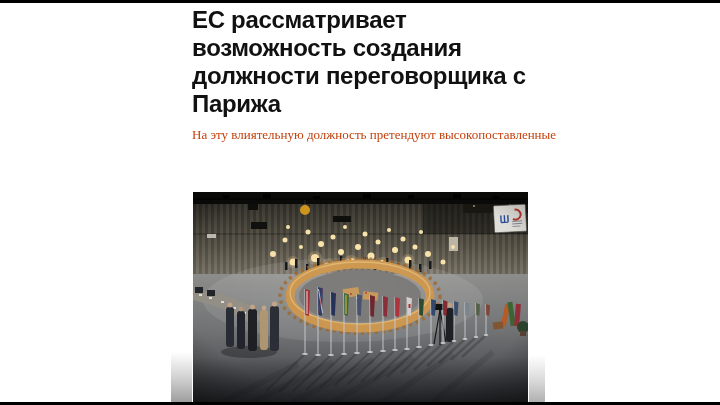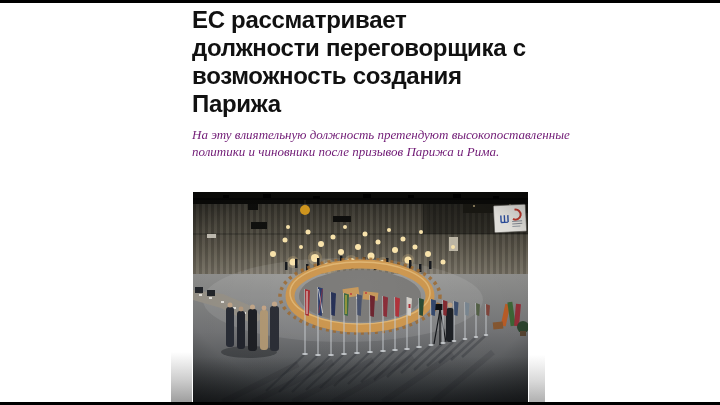--- a/index.html
+++ b/index.html
@@ -6,47 +6,46 @@
   .stage{position:relative;width:720px;height:405px;background:#ffffff;overflow:hidden;
          font-family:"Liberation Sans",sans-serif;}
   .letterbox{position:absolute;left:0;width:720px;height:3px;background:#000;}
   .letterbox.top{top:0;}
   .letterbox.bottom{top:402px;}
   .article{position:absolute;left:192px;top:3px;width:400px;}
   .headline{margin:0;padding-top:3px;font-family:"Liberation Sans",sans-serif;
             font-weight:700;font-size:24px;line-height:28px;letter-spacing:-0.3px;color:#111111;}
   .headline span{display:block;white-space:nowrap;}
   .subheadline{margin:8px 0 0 0;font-family:"Liberation Serif","DejaVu Serif",serif;
-               font-size:13px;line-height:17px;color:#701a75;font-style:italic;}
+               font-size:13px;line-height:17px;color:#c2410c;}
   .subheadline span{display:block;white-space:nowrap;}
   .photo{position:absolute;left:193px;top:192px;width:335px;height:210px;margin:0;
          background:#15150f;overflow:hidden;}
   .photo svg{display:block;}
   .fade-strip{position:absolute;}
   .fade-strip.left{left:171px;top:352px;width:21px;height:50px;
       background:linear-gradient(to bottom,rgba(170,170,170,0) 0%,rgba(165,165,165,.55) 55%,#9e9e9e 100%);}
   .fade-strip.right{left:529px;top:355px;width:16px;height:47px;
       background:linear-gradient(to bottom,rgba(180,180,180,0) 0%,rgba(180,180,180,.5) 55%,#b0b0b0 100%);}
 </style>
 </head>
 <body>
 
 <div class="stage">
   <div class="letterbox top"></div>
 
   <div class="article">
     <h1 class="headline">
       <span>ЕС рассматривает</span>
+      <span>возможность создания</span>
       <span>должности переговорщика с</span>
-      <span>возможность создания</span>
       <span>Парижа</span>
     </h1>
     <p class="subheadline">
       <span>На эту влиятельную должность претендуют высокопоставленные</span>
-      <span>политики и чиновники после призывов Парижа и Рима.</span>
     </p>
   </div>
 
   <figure class="photo">
     <svg width="335" height="210" viewBox="0 0 335 210" xmlns="http://www.w3.org/2000/svg">
       <defs>
         <linearGradient id="wallG" x1="0" y1="0" x2="0" y2="1">
           <stop offset="0" stop-color="#33312a"></stop>
           <stop offset="0.55" stop-color="#5c574b"></stop>
           <stop offset="1" stop-color="#847e70"></stop>

